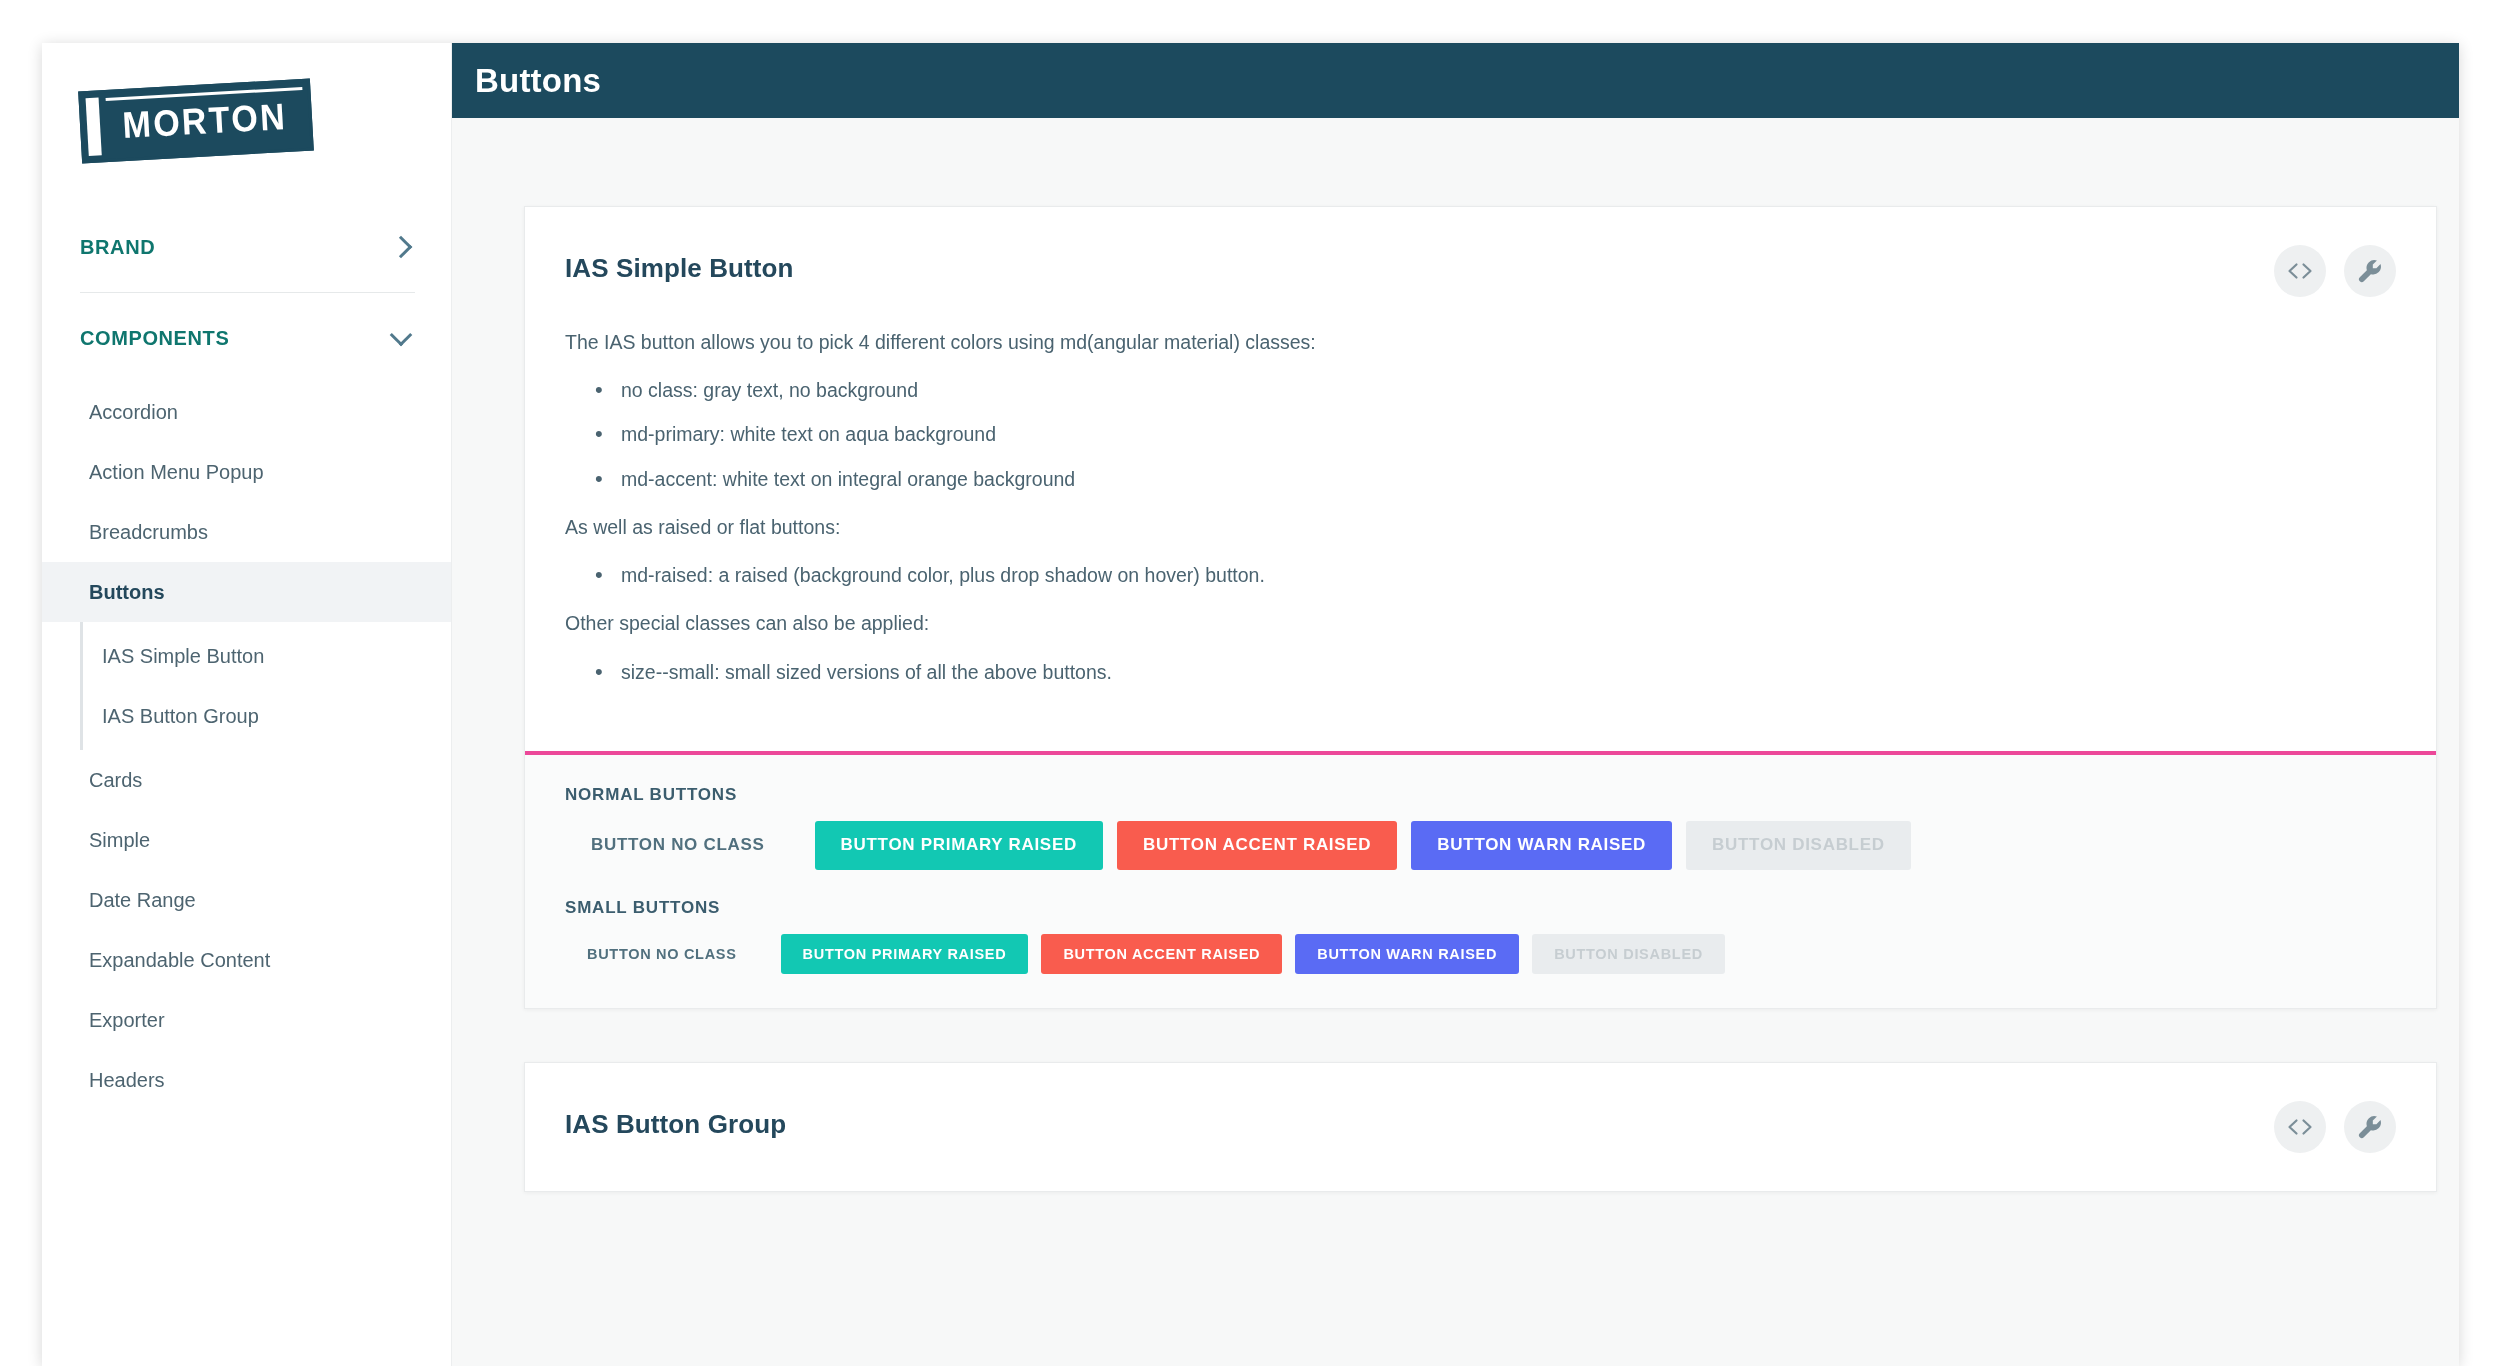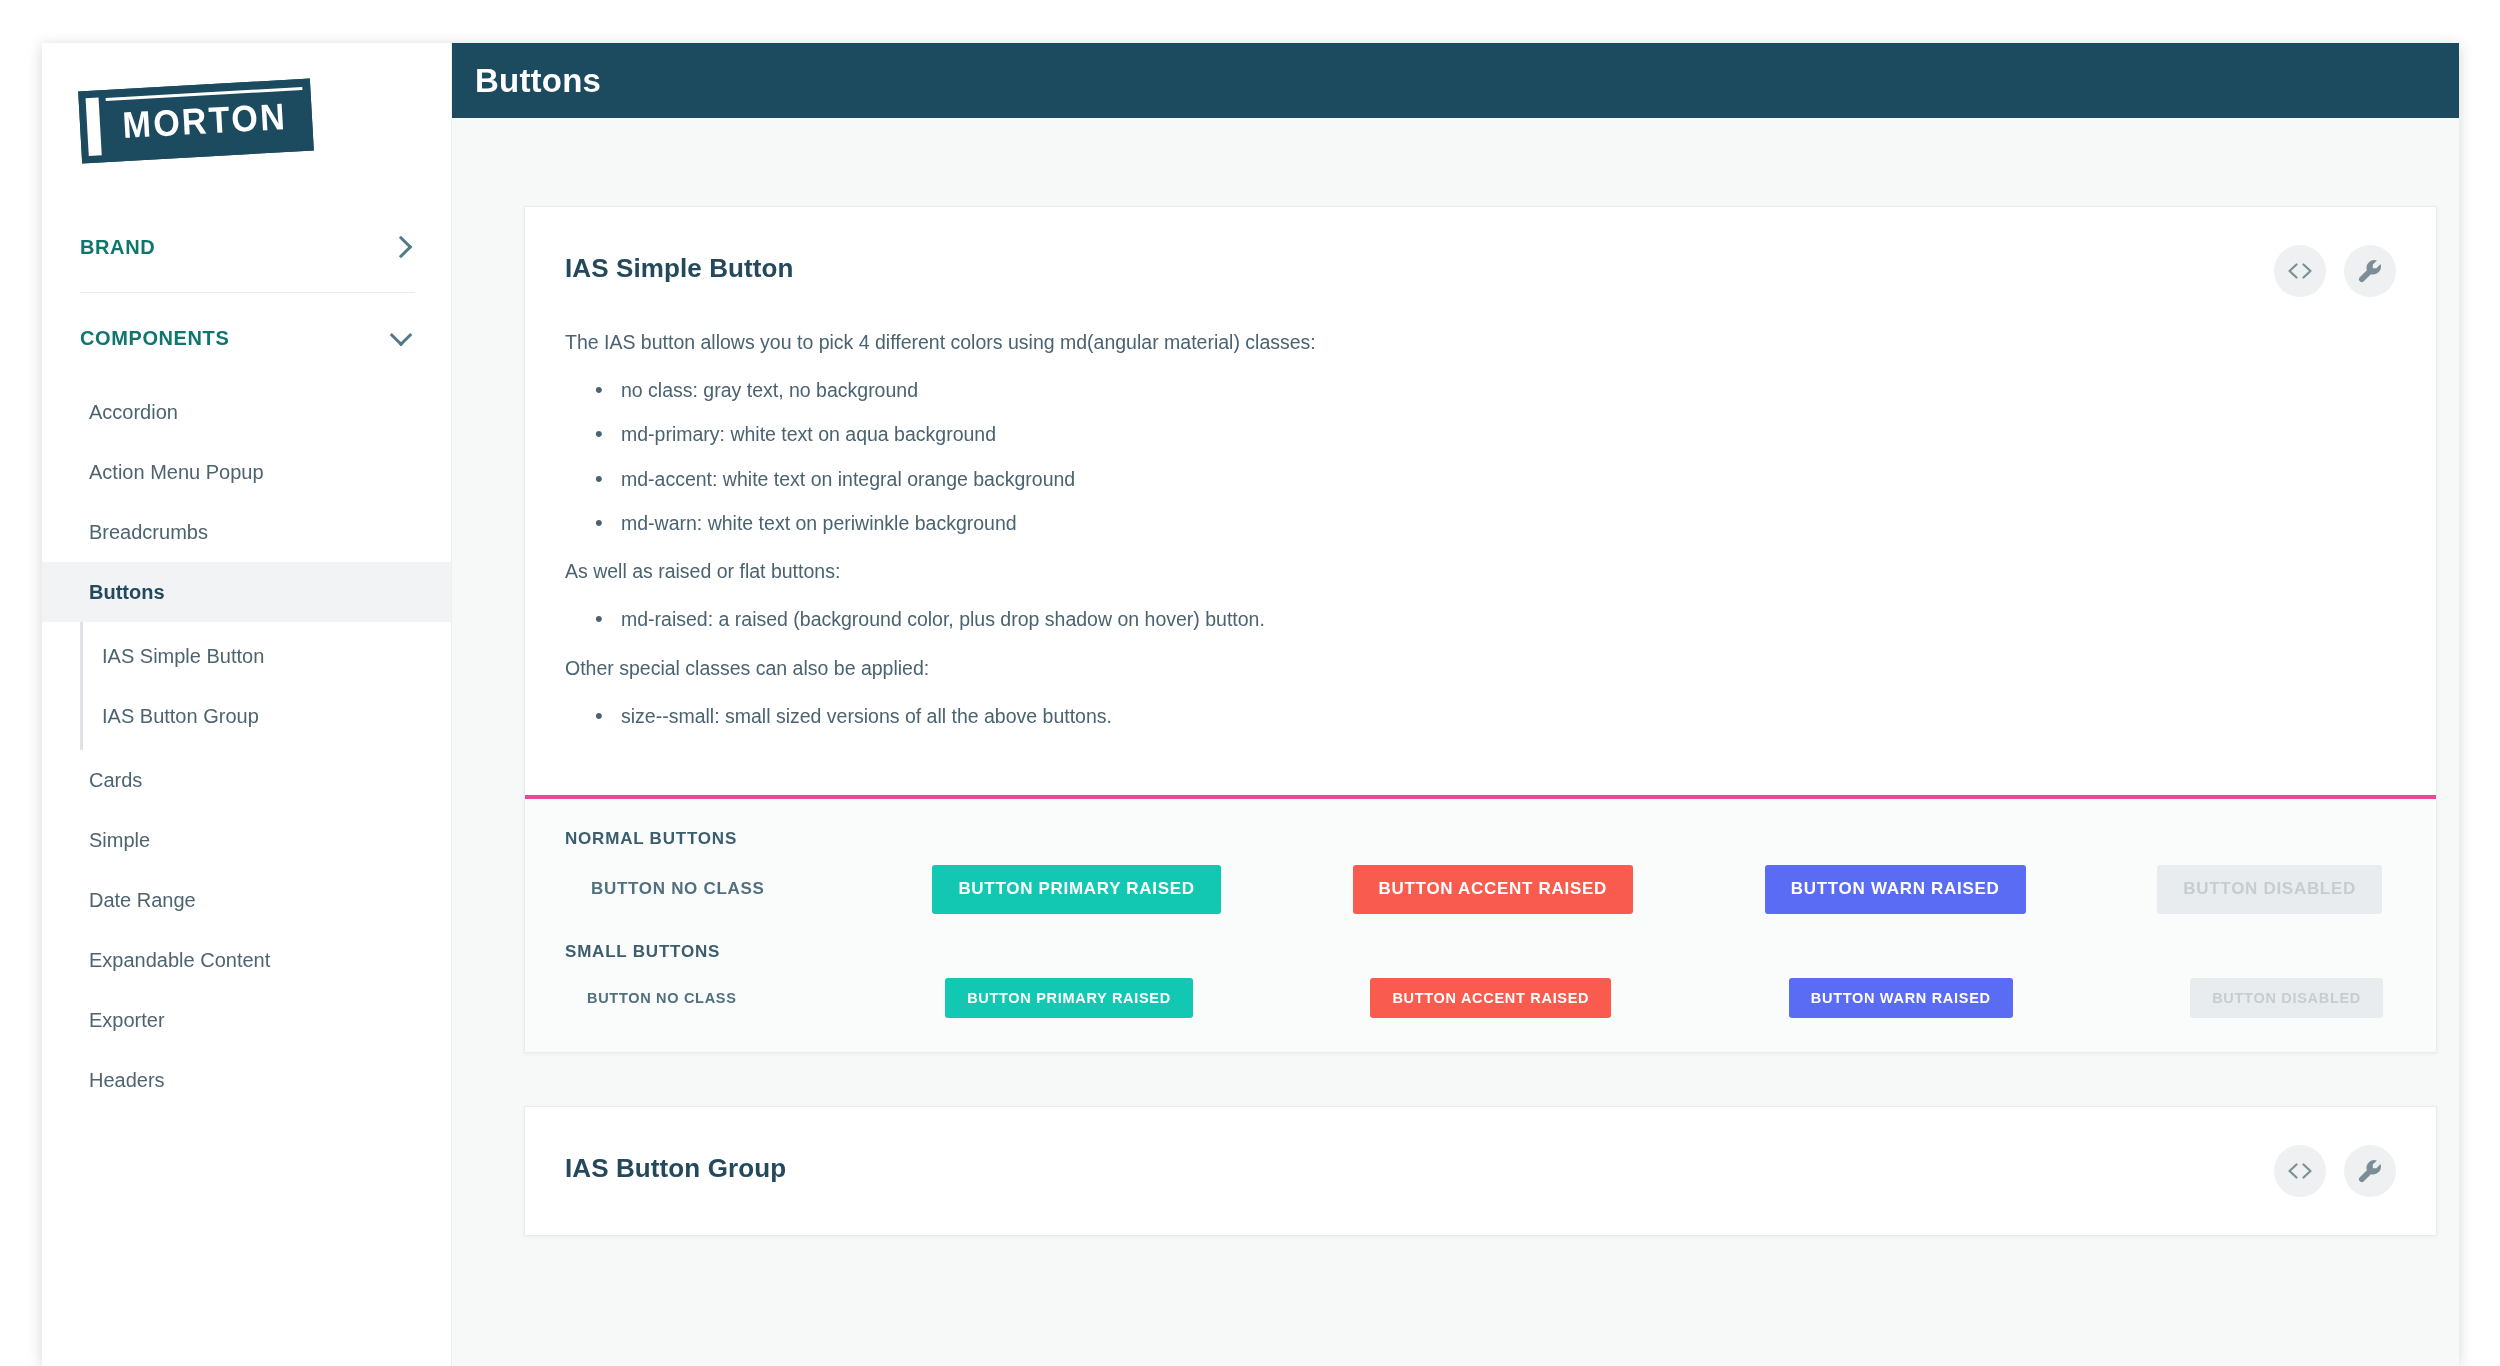--- a/index.html
+++ b/index.html
@@ -233,22 +233,21 @@
   .demo-label {
     font-size: 17px;
     font-weight: 700;
     letter-spacing: 0.8px;
     color: #3b5d6e;
     margin-bottom: 16px;
   }
   .demo-row {
     display: flex;
     align-items: center;
-    gap: 7px;
-    justify-content: space-between;
+    gap: 0;
   }
 
   .btn {
     border: none;
     cursor: pointer;
     font-family: inherit;
     font-weight: 700;
     letter-spacing: 0.7px;
     border-radius: 3px;
     white-space: nowrap;
@@ -386,21 +385,20 @@
             </button>
           </div>
         </div>
 
         <div class="card-body">
           <p>The IAS button allows you to pick 4 different colors using md(angular material) classes:</p>
           <ul>
             <li>no class: gray text, no background</li>
             <li>md-primary: white text on aqua background</li>
             <li>md-accent: white text on integral orange background</li>
-            <li>md-warn: white text on periwinkle background</li>
           </ul>
           <p>As well as raised or flat buttons:</p>
           <ul>
             <li>md-raised: a raised (background color, plus drop shadow on hover) button.</li>
           </ul>
           <p>Other special classes can also be applied:</p>
           <ul>
             <li>size--small: small sized versions of all the above buttons.</li>
           </ul>
         </div>

